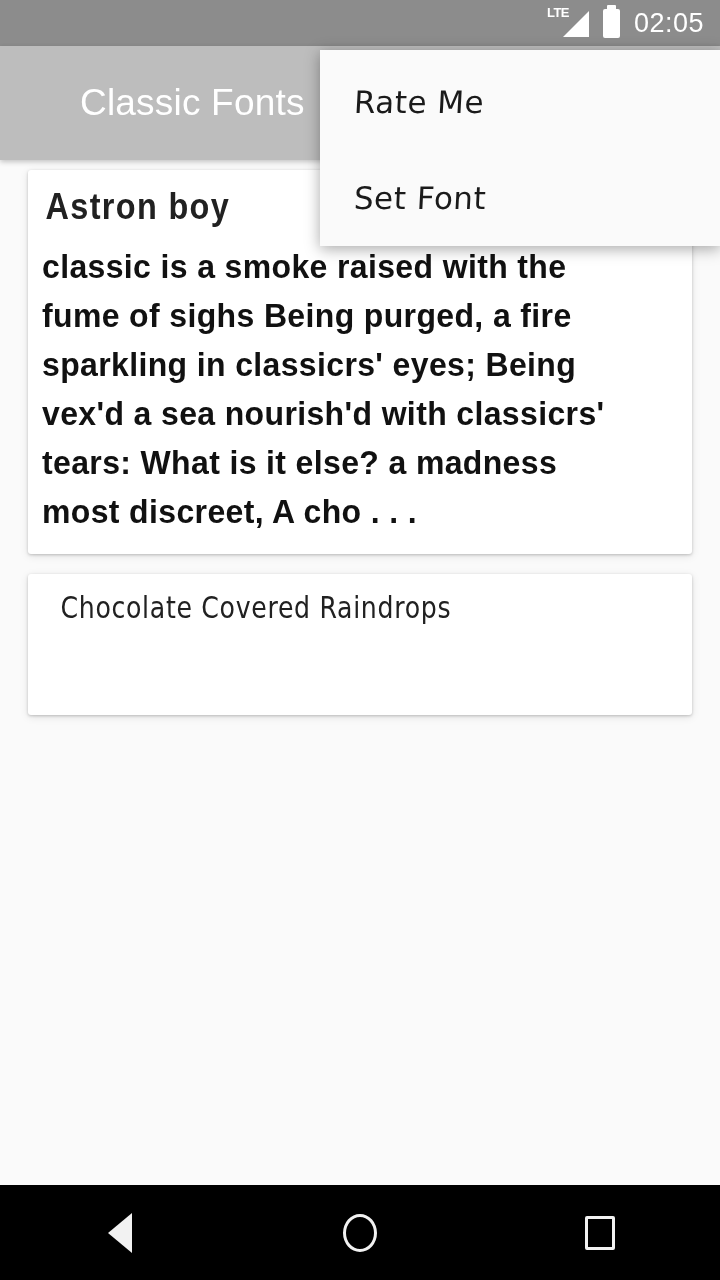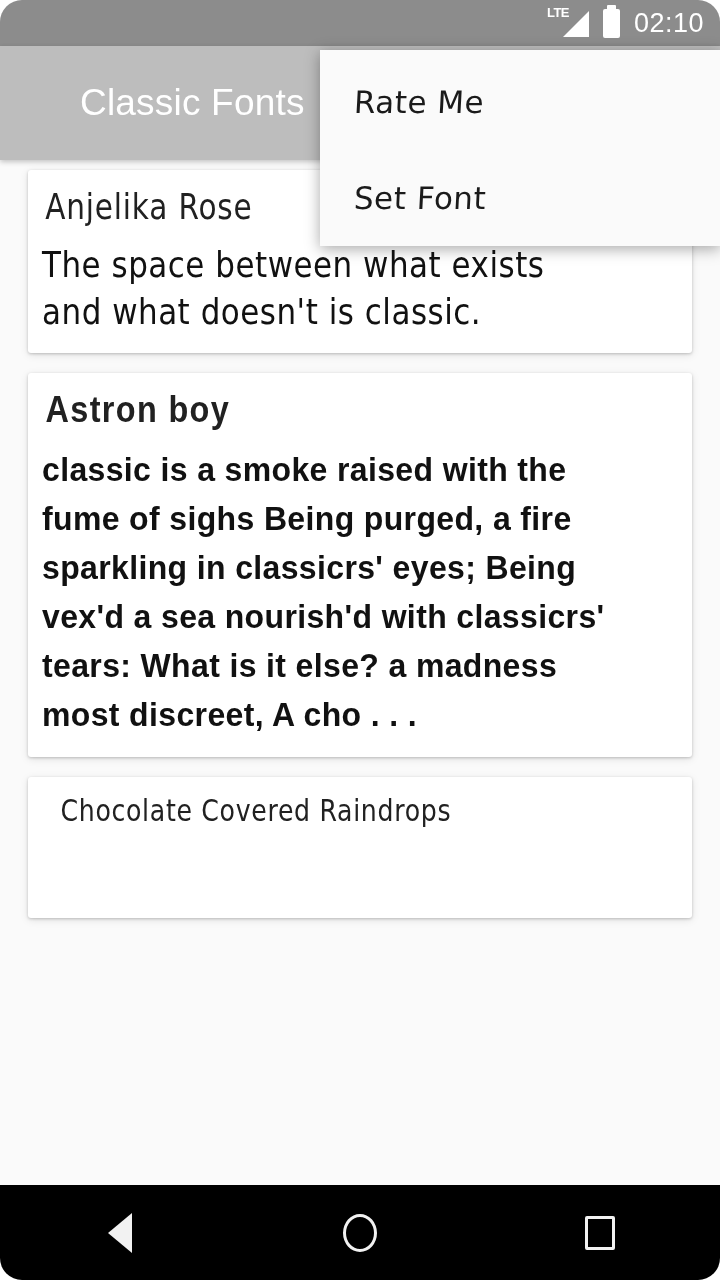--- a/index.html
+++ b/index.html
@@ -7,21 +7,20 @@
     width:720px; height:1280px;
     background:#ffffff;
     font-family:"Liberation Sans", sans-serif;
     overflow:hidden;
   }
   #screen {
     position:relative;
     width:720px; height:1280px;
     background:#fafafa;
     overflow:hidden;
-    border-radius:22px;
   }
 
   
   #status-bar {
     position:absolute; top:0; left:0;
     width:720px; height:46px;
     background:#8c8c8c;
     display:flex; align-items:center; justify-content:flex-end;
     padding-right:16px;
   }
@@ -190,35 +189,31 @@
 
 <div id="screen">
 
   <div id="status-bar">
     <div class="sb-group">
       <div class="lte-wrap">
         <span class="lte-label">LTE</span>
         <span class="signal-tri"></span>
       </div>
       <div class="battery"></div>
-      <div id="clock">02:10</div>
+      <div id="clock">02:05</div>
     </div>
   </div>
 
   <div id="app-bar">
     <div id="app-title">Classic Fonts</div>
   </div>
 
   <div id="content">
 
 
-    <div class="card font-anjelika">
-      <div class="card-title">Anjelika Rose</div>
-      <div class="card-body">The space between what exists and what doesn't is classic.</div>
-    </div>
 
     <div class="card font-astron">
       <div class="card-title">Astron boy</div>
       <div class="card-body">classic is a smoke raised with the fume of sighs Being purged, a fire sparkling in classicrs' eyes; Being vex'd a sea nourish'd with classicrs' tears: What is it else? a madness most discreet, A cho . . .</div>
     </div>
 
     <div class="card font-chocolate clipped">
       <div class="card-title">Chocolate Covered Raindrops</div>
     </div>
 

